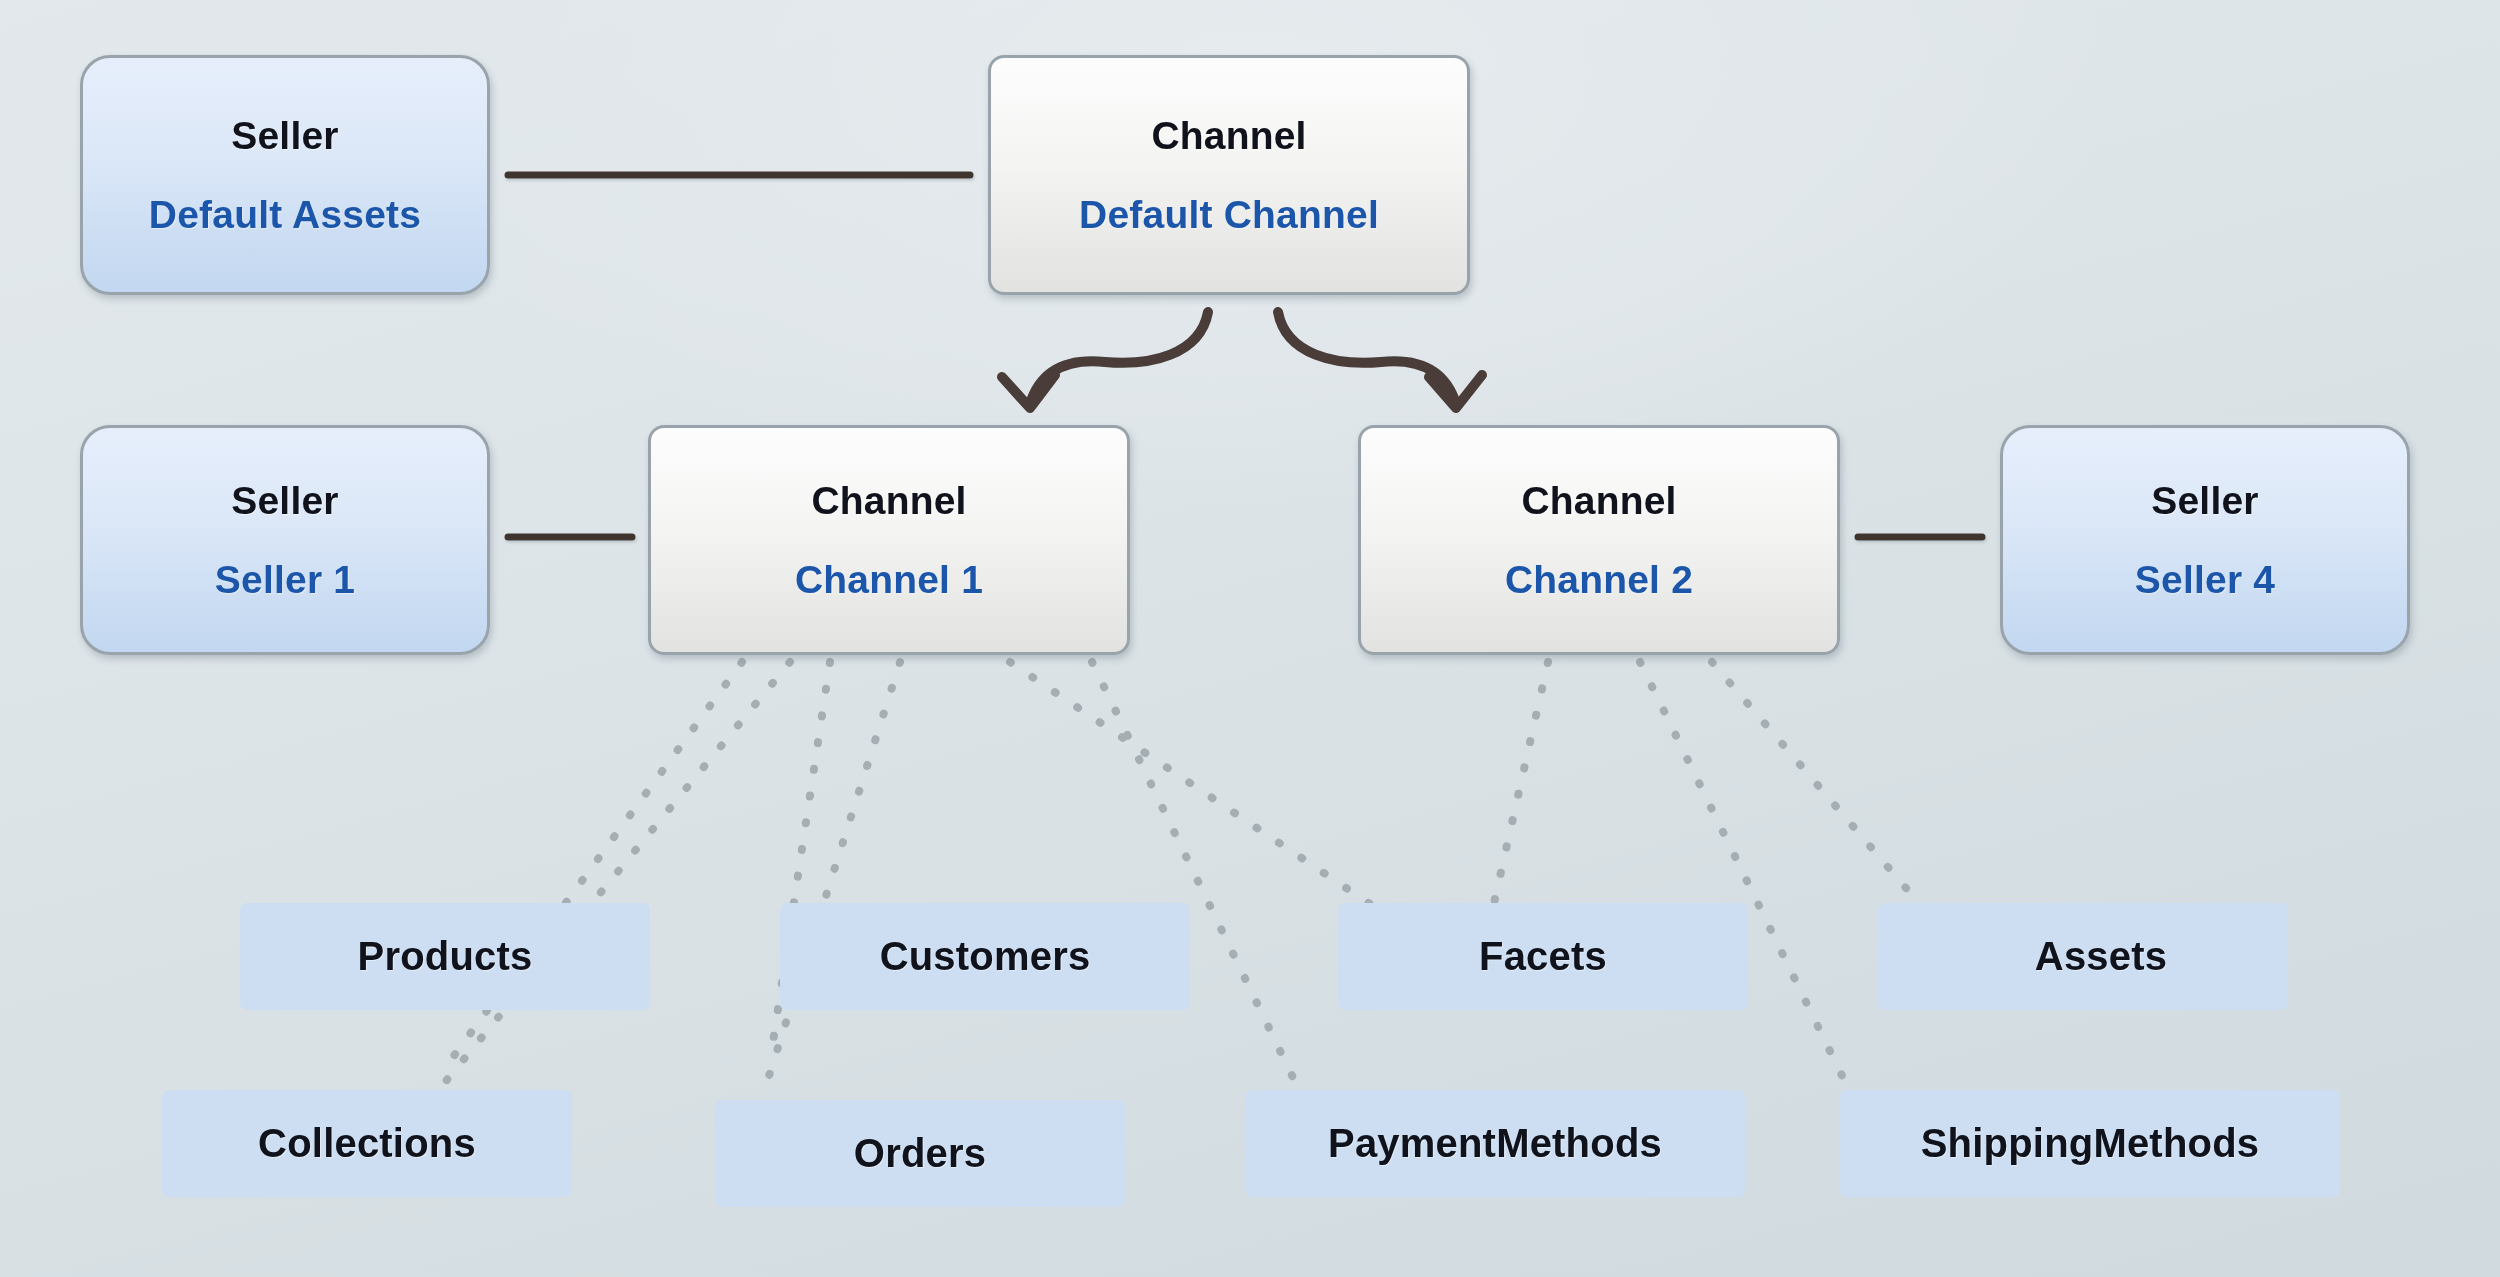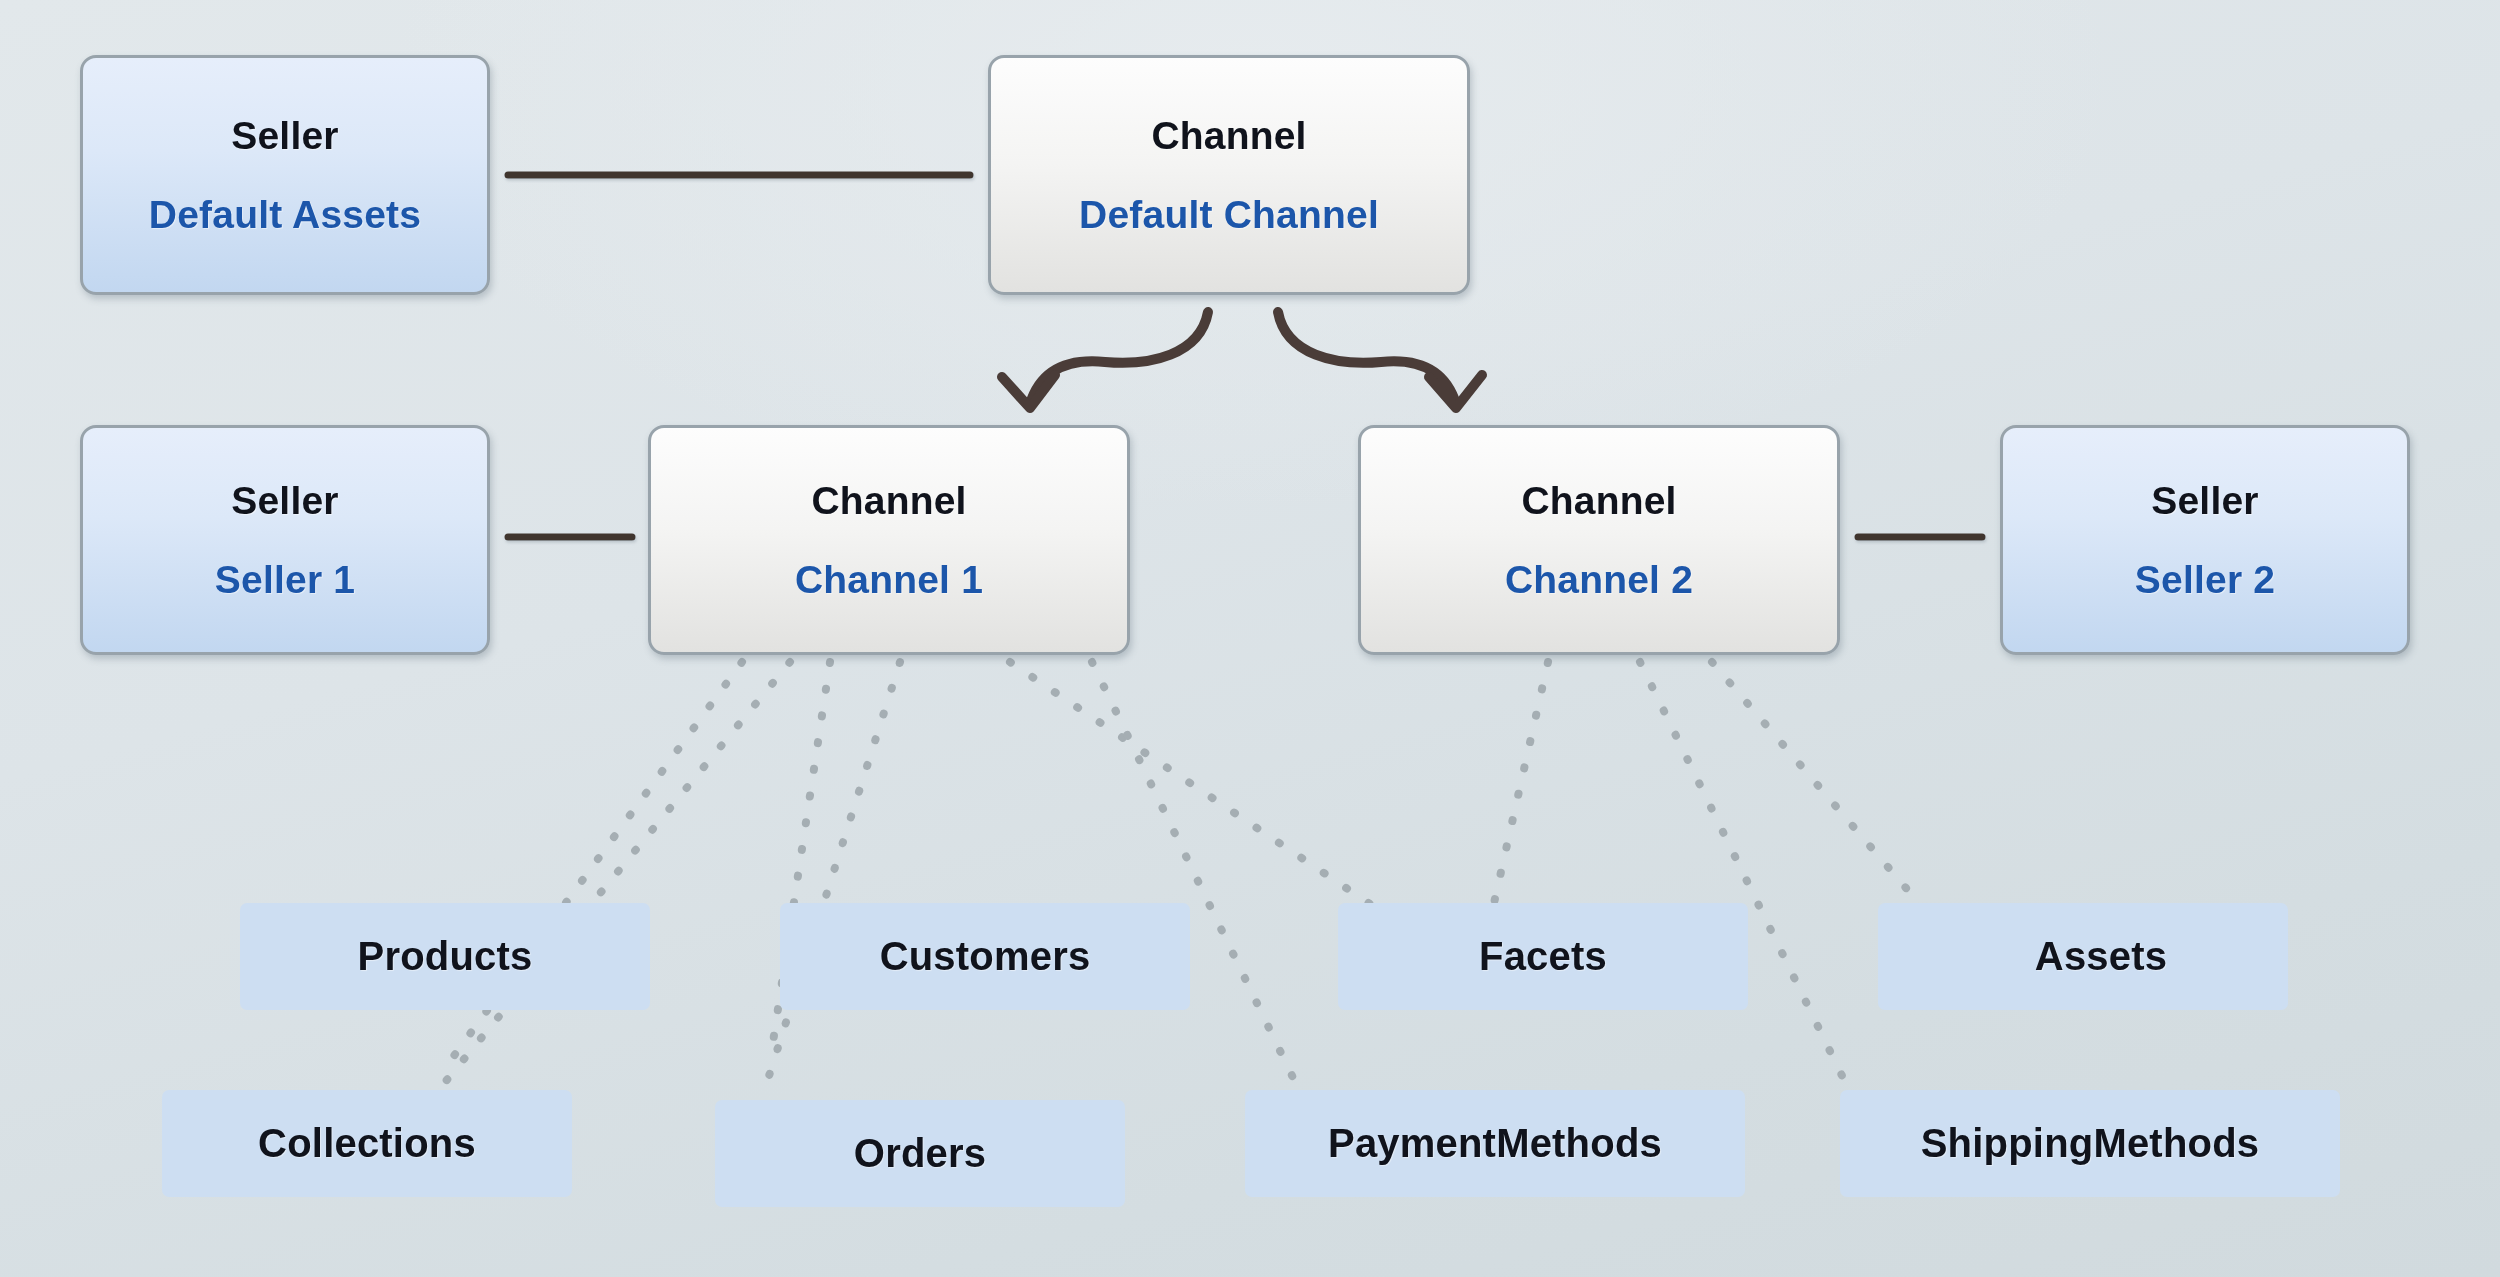--- a/index.html
+++ b/index.html
@@ -35,20 +35,21 @@
     border: 3px solid #98a3ab;
     border-radius: 16px;
     display: flex;
     flex-direction: column;
     align-items: center;
     justify-content: center;
     box-shadow: 2px 4px 7px rgba(90,105,118,0.30);
   }
   .card.seller {
     background: linear-gradient(180deg, #e6eefb 0%, #dce8f8 40%, #c2d7f0 100%);
+    border-radius: 30px;
   }
   .card.channel {
     background: linear-gradient(180deg, #fdfdfd 0%, #f4f4f3 45%, #e2e2e0 100%);
   }
   .card .type {
     font-size: 39px;
     font-weight: bold;
     color: #10131c;
     letter-spacing: 0.2px;
     text-shadow: 1px 1px 1px rgba(255,255,255,0.55);
@@ -136,21 +137,21 @@
       <div class="card channel" style="left: 648px; top: 425px; width: 482px; height: 230px;">
         <div class="type">Channel</div>
         <div class="name">Channel 1</div>
       </div>
       <div class="card channel" style="left: 1358px; top: 425px; width: 482px; height: 230px;">
         <div class="type">Channel</div>
         <div class="name">Channel 2</div>
       </div>
       <div class="card seller" style="left: 2000px; top: 425px; width: 410px; height: 230px;">
         <div class="type">Seller</div>
-        <div class="name">Seller 2</div>
+        <div class="name">Seller 4</div>
       </div>
     </div>
 
   <div id="chip-layer">
       <div class="chip" style="left: 240px; top: 903px; width: 410px; height: 107px;">Products</div>
       <div class="chip" style="left: 780px; top: 903px; width: 410px; height: 107px;">Customers</div>
       <div class="chip" style="left: 1338px; top: 903px; width: 410px; height: 107px;">Facets</div>
       <div class="chip" style="left: 1878px; top: 903px; width: 410px; height: 107px; padding-left: 36px;">Assets</div>
       <div class="chip" style="left: 162px; top: 1090px; width: 410px; height: 107px;">Collections</div>
       <div class="chip" style="left: 705px; top: 1100px; width: 410px; height: 107px; margin-left: 10px;">Orders</div>

